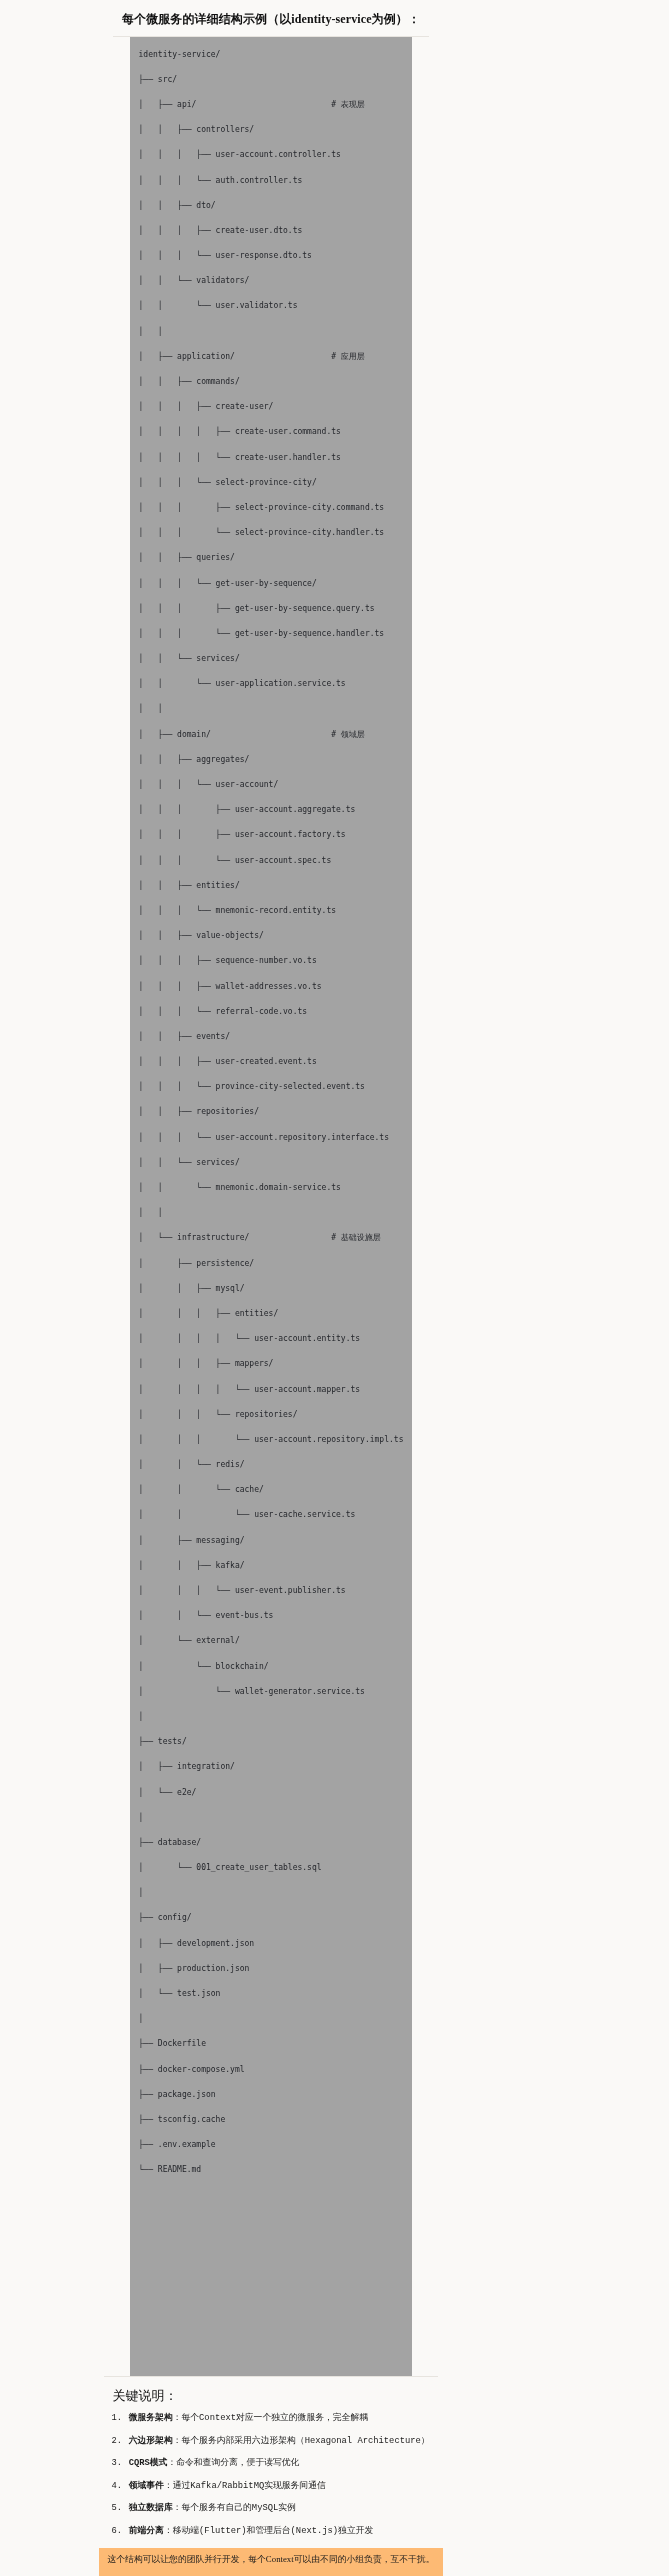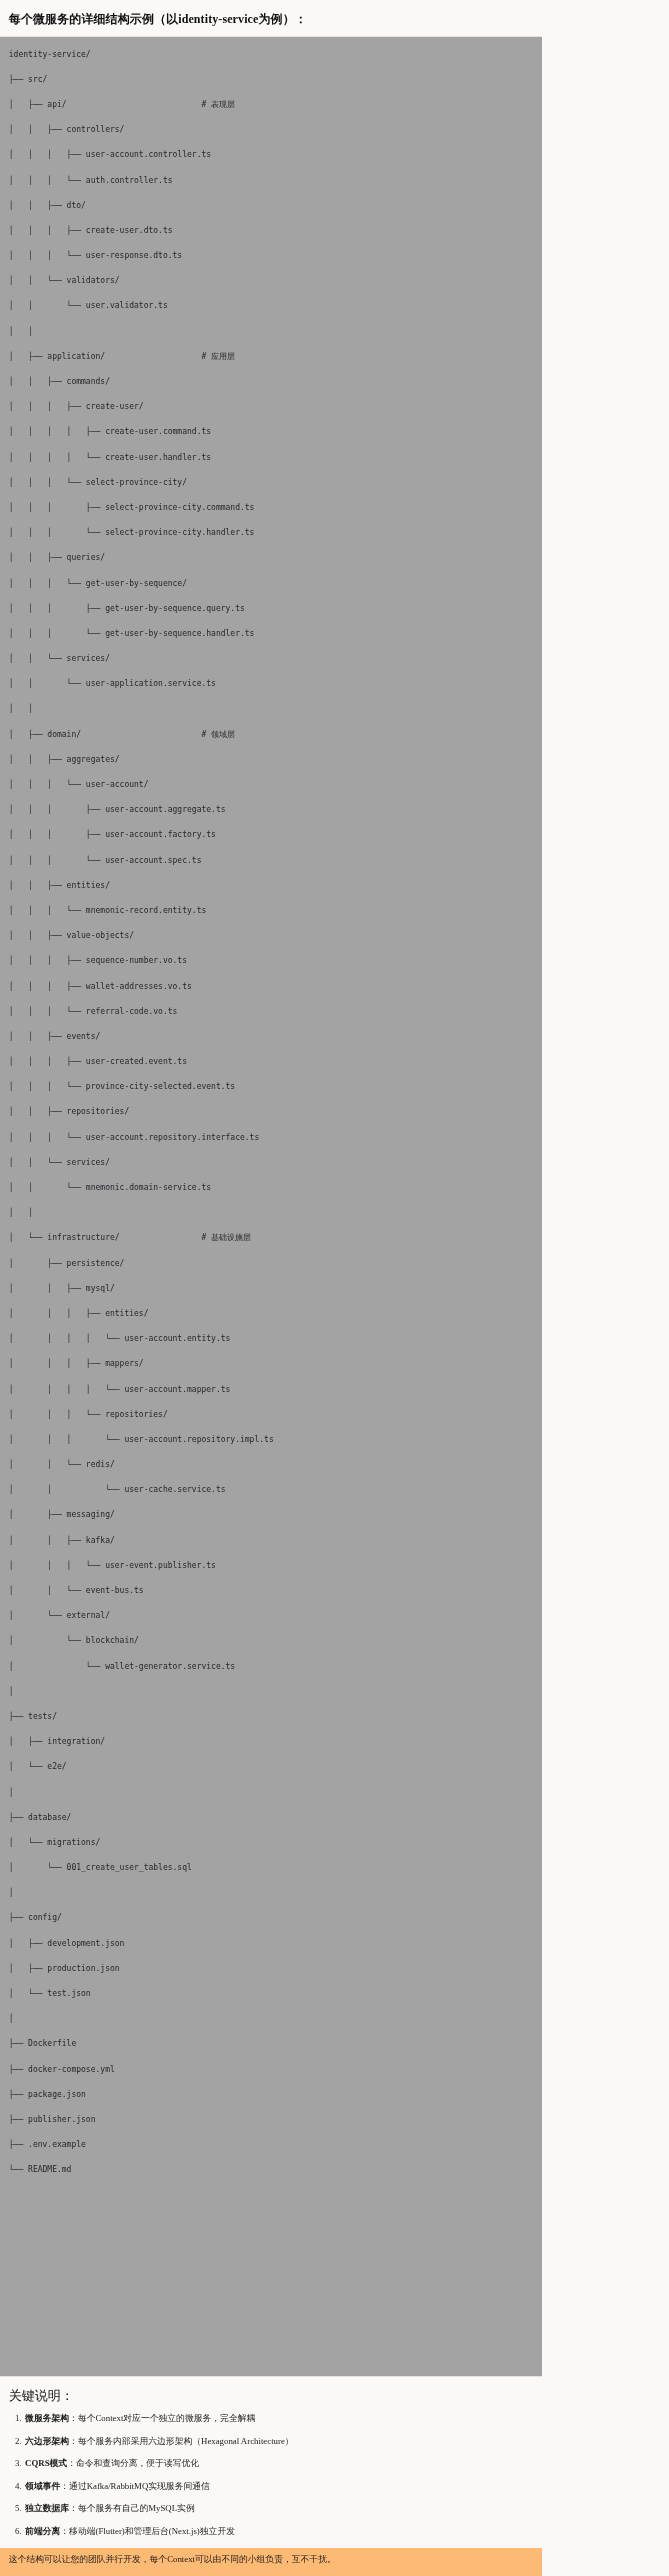--- a/index.html
+++ b/index.html
@@ -14,20 +14,21 @@
     color: #1b1b1b;
     -webkit-font-smoothing: antialiased;
   }
   .page {
     width: 542px;
     min-height: 2576px;
     background: #faf9f7;
     position: relative;
     display: flex;
     flex-direction: column;
+    align-items: center;
   }
 
   
   .title-bar {
     padding: 11.3px 8.8px 8.8px 8.8px;
     border-bottom: 0.6px solid #e7e4df;
     background: #faf9f7;
   }
   .title-text {
     font-family: "Liberation Serif", "DejaVu Serif", serif;
@@ -72,21 +73,21 @@
   .notes-heading {
     font-family: "Liberation Serif", "DejaVu Serif", serif;
     font-weight: normal;
     font-size: 13px;
     color: #101010;
     margin: 1.3px 0 7.5px 0;
   }
   ol.notes-list {
     margin: 0;
     padding: 0 0 0 15px;
-    font-family: Liberation Serif, serif;
+    font-family: Liberation Mono, monospace;
     font-size: 8.8px;
     line-height: 1.55;
     color: #1b1b1b;
   }
   ol.notes-list > li {
     margin: 0 0 8.8px 0;
     padding-left: 1.3px;
   }
   ol.notes-list > li:last-child { margin-bottom: 7.5px; }
   .note-term { font-weight: bold; }
@@ -162,46 +163,46 @@
 <span class="row"><span>│   └── infrastructure/                 </span><span class="cmt"># 基础设施层</span></span>
 <span class="row"><span>│       ├── persistence/</span></span>
 <span class="row"><span>│       │   ├── mysql/</span></span>
 <span class="row"><span>│       │   │   ├── entities/</span></span>
 <span class="row"><span>│       │   │   │   └── user-account.entity.ts</span></span>
 <span class="row"><span>│       │   │   ├── mappers/</span></span>
 <span class="row"><span>│       │   │   │   └── user-account.mapper.ts</span></span>
 <span class="row"><span>│       │   │   └── repositories/</span></span>
 <span class="row"><span>│       │   │       └── user-account.repository.impl.ts</span></span>
 <span class="row"><span>│       │   └── redis/</span></span>
+<span class="row"><span>│       │       └── cache/</span></span>
 <span class="row"><span>│       │           └── user-cache.service.ts</span></span>
 <span class="row"><span>│       ├── messaging/</span></span>
 <span class="row"><span>│       │   ├── kafka/</span></span>
 <span class="row"><span>│       │   │   └── user-event.publisher.ts</span></span>
 <span class="row"><span>│       │   └── event-bus.ts</span></span>
 <span class="row"><span>│       └── external/</span></span>
 <span class="row"><span>│           └── blockchain/</span></span>
 <span class="row"><span>│               └── wallet-generator.service.ts</span></span>
 <span class="row"><span>│</span></span>
 <span class="row"><span>├── tests/</span></span>
 <span class="row"><span>│   ├── integration/</span></span>
 <span class="row"><span>│   └── e2e/</span></span>
 <span class="row"><span>│</span></span>
 <span class="row"><span>├── database/</span></span>
-<span class="row"><span>│   └── migrations/</span></span>
 <span class="row"><span>│       └── 001_create_user_tables.sql</span></span>
 <span class="row"><span>│</span></span>
 <span class="row"><span>├── config/</span></span>
 <span class="row"><span>│   ├── development.json</span></span>
 <span class="row"><span>│   ├── production.json</span></span>
 <span class="row"><span>│   └── test.json</span></span>
 <span class="row"><span>│</span></span>
 <span class="row"><span>├── Dockerfile</span></span>
 <span class="row"><span>├── docker-compose.yml</span></span>
 <span class="row"><span>├── package.json</span></span>
-<span class="row"><span>├── publisher.json</span></span>
+<span class="row"><span>├── tsconfig.cache</span></span>
 <span class="row"><span>├── .env.example</span></span>
 <span class="row"><span>└── README.md</span></span></pre>
   </div>
 
   <div class="notes-block">
     <div class="notes-heading">关键说明：</div>
     <ol class="notes-list" id="notes-list">
         <li><span class="note-term">微服务架构</span><span class="note-sep">：</span><span class="note-desc">每个Context对应一个独立的微服务，完全解耦</span></li>
         <li><span class="note-term">六边形架构</span><span class="note-sep">：</span><span class="note-desc">每个服务内部采用六边形架构（Hexagonal Architecture）</span></li>
         <li><span class="note-term">CQRS模式</span><span class="note-sep">：</span><span class="note-desc">命令和查询分离，便于读写优化</span></li>

